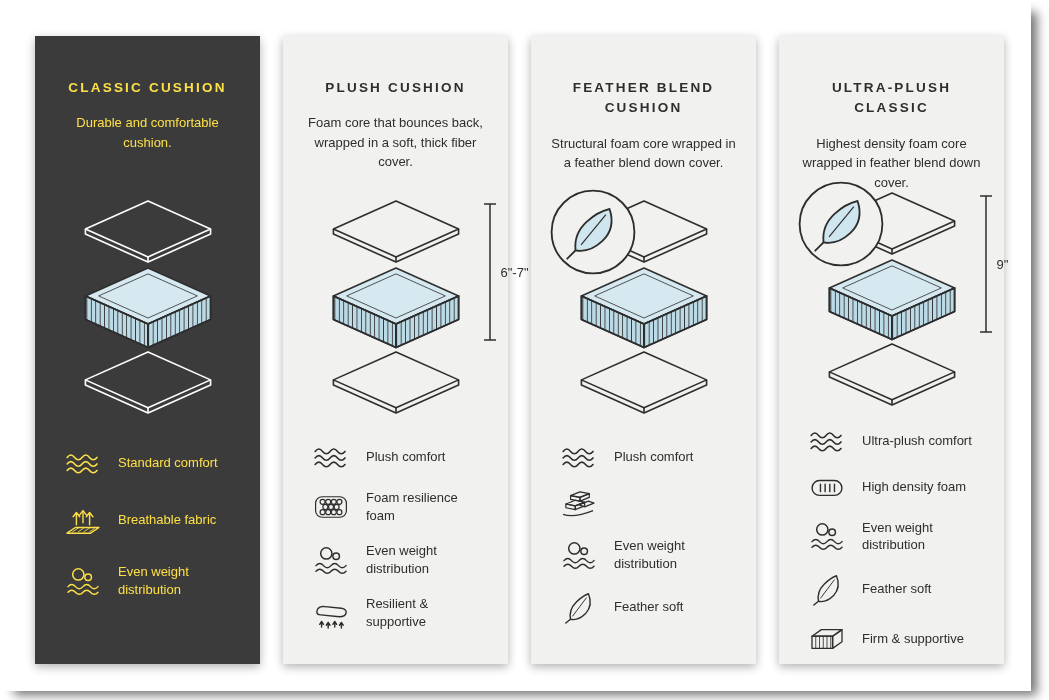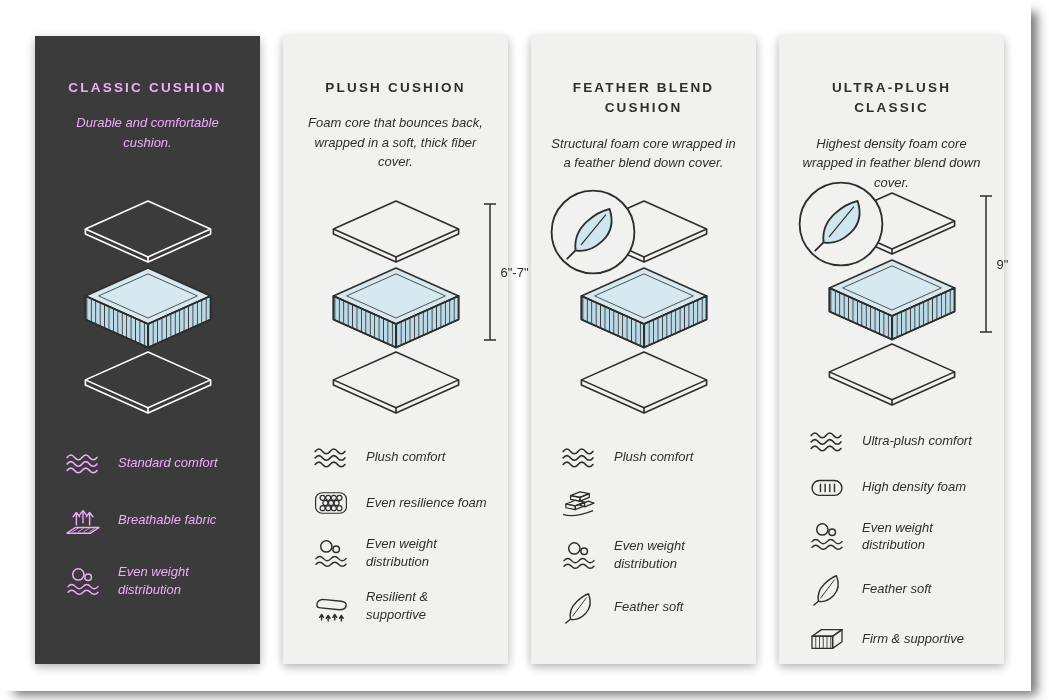--- a/index.html
+++ b/index.html
@@ -20,47 +20,47 @@
     display:flex; gap:23px;
     padding:36px 0 0 35px;
   }
   .card {
     width:225px; height:628px;
     background:#f1f1ef;
     box-shadow: 0 3px 9px rgba(0,0,0,0.3);
     padding:30px 20px 24px 20px;
     display:flex; flex-direction:column;
   }
-  .card--dark { background:#3b3b3b; color:#f0abfc; }
+  .card--dark { background:#3b3b3b; color:#fde047; }
   .card-header { min-height:124px; text-align:center; }
   .card-title {
     font-size:13.5px; font-weight:bold; letter-spacing:2.2px;
     line-height:1.5; margin:12px 0 15px 0;
   }
-  .card-desc { font-size:13px; line-height:1.5; max-width:195px; margin:0 auto;font-style:italic; }
+  .card-desc { font-size:13px; line-height:1.5; max-width:195px; margin:0 auto; }
   .illus-wrap {
     height:237px; position:relative;
     display:flex; align-items:center; justify-content:center;
     margin-bottom:16px;
     color:#2e2e2e;
   }
   .card--dark .illus-wrap { color:#ffffff; }
   .cushion-box { position:relative; width:162px; }
   .cushion { display:block; }
   .badge { position:absolute; left:-16px; top:-12px; }
   .marker {
     position:absolute; left:168px; top:4px;
     display:flex; align-items:center; gap:4px;
     font-size:13px; color:#2e2e2e; white-space:nowrap;
   }
   .features { display:flex; flex-direction:column; gap:18px; padding-left:8px; }
   .features--loose { gap:27px; padding-top:6px; }
   .feature { display:flex; align-items:center; gap:15px; font-size:13px; line-height:1.35; }
   .feature-icon { width:40px; flex:0 0 40px; display:flex; justify-content:center; }
-  .feature-label { max-width:122px;font-style:italic; }
+  .feature-label { max-width:122px; }
   svg { overflow:visible; }
 </style>
 </head>
 <body>
 
 <svg width="0" height="0" style="position:absolute" aria-hidden="true">
   <defs>
     <pattern id="hatch" width="6" height="8" patternUnits="userSpaceOnUse">
       <line x1="3" y1="0" x2="3" y2="8" stroke="#2e2e2e" stroke-width="1.2"></line>
     </pattern>
@@ -205,21 +205,21 @@
               <circle cx="14" cy="15" r="2.7"></circle>
                   <circle cx="20" cy="15" r="2.7"></circle>
                   <circle cx="26" cy="15" r="2.7"></circle>
               <circle cx="11" cy="20.5" r="2.7"></circle>
                   <circle cx="17" cy="20.5" r="2.7"></circle>
                   <circle cx="23" cy="20.5" r="2.7"></circle>
                   <circle cx="29" cy="20.5" r="2.7"></circle>
             </g>
               </svg>
           </span>
-          <span class="feature-label">Even resilience foam</span>
+          <span class="feature-label">Foam resilience foam</span>
         </div>
         <div class="feature">
           <span class="feature-icon">
             <svg viewBox="0 0 40 32" width="38" height="30">
                 <g fill="none" stroke="currentColor" stroke-width="1.6" stroke-linecap="round">
               <circle cx="15" cy="9" r="6"></circle>
                   <circle cx="25.5" cy="12" r="3.5"></circle>
               <path d="M4,22 q4,-4.5 8,0 t8,0 t8,0 t8,0"></path>
                   <path d="M4,28 q4,-4.5 8,0 t8,0 t8,0 t8,0"></path>
                 </g>

